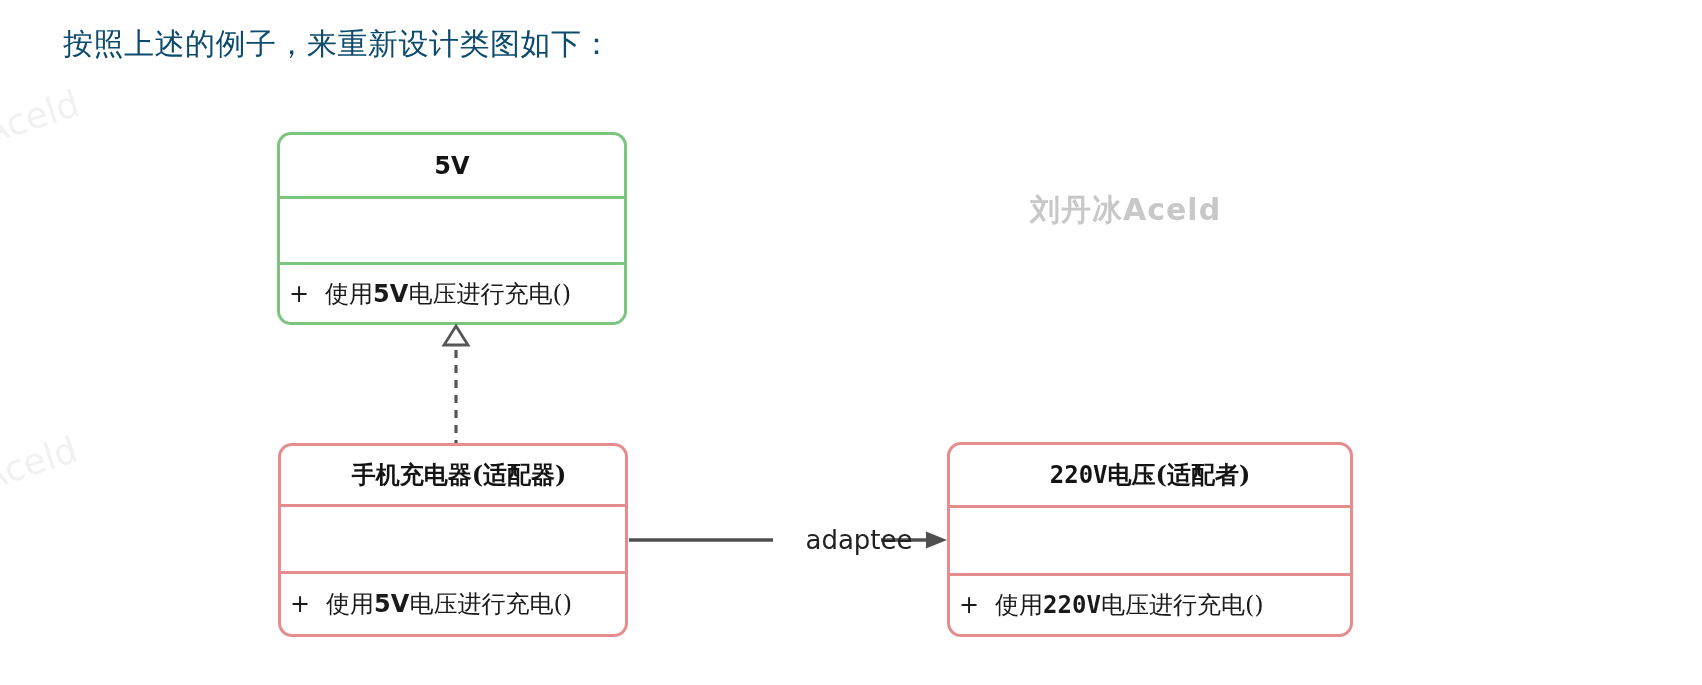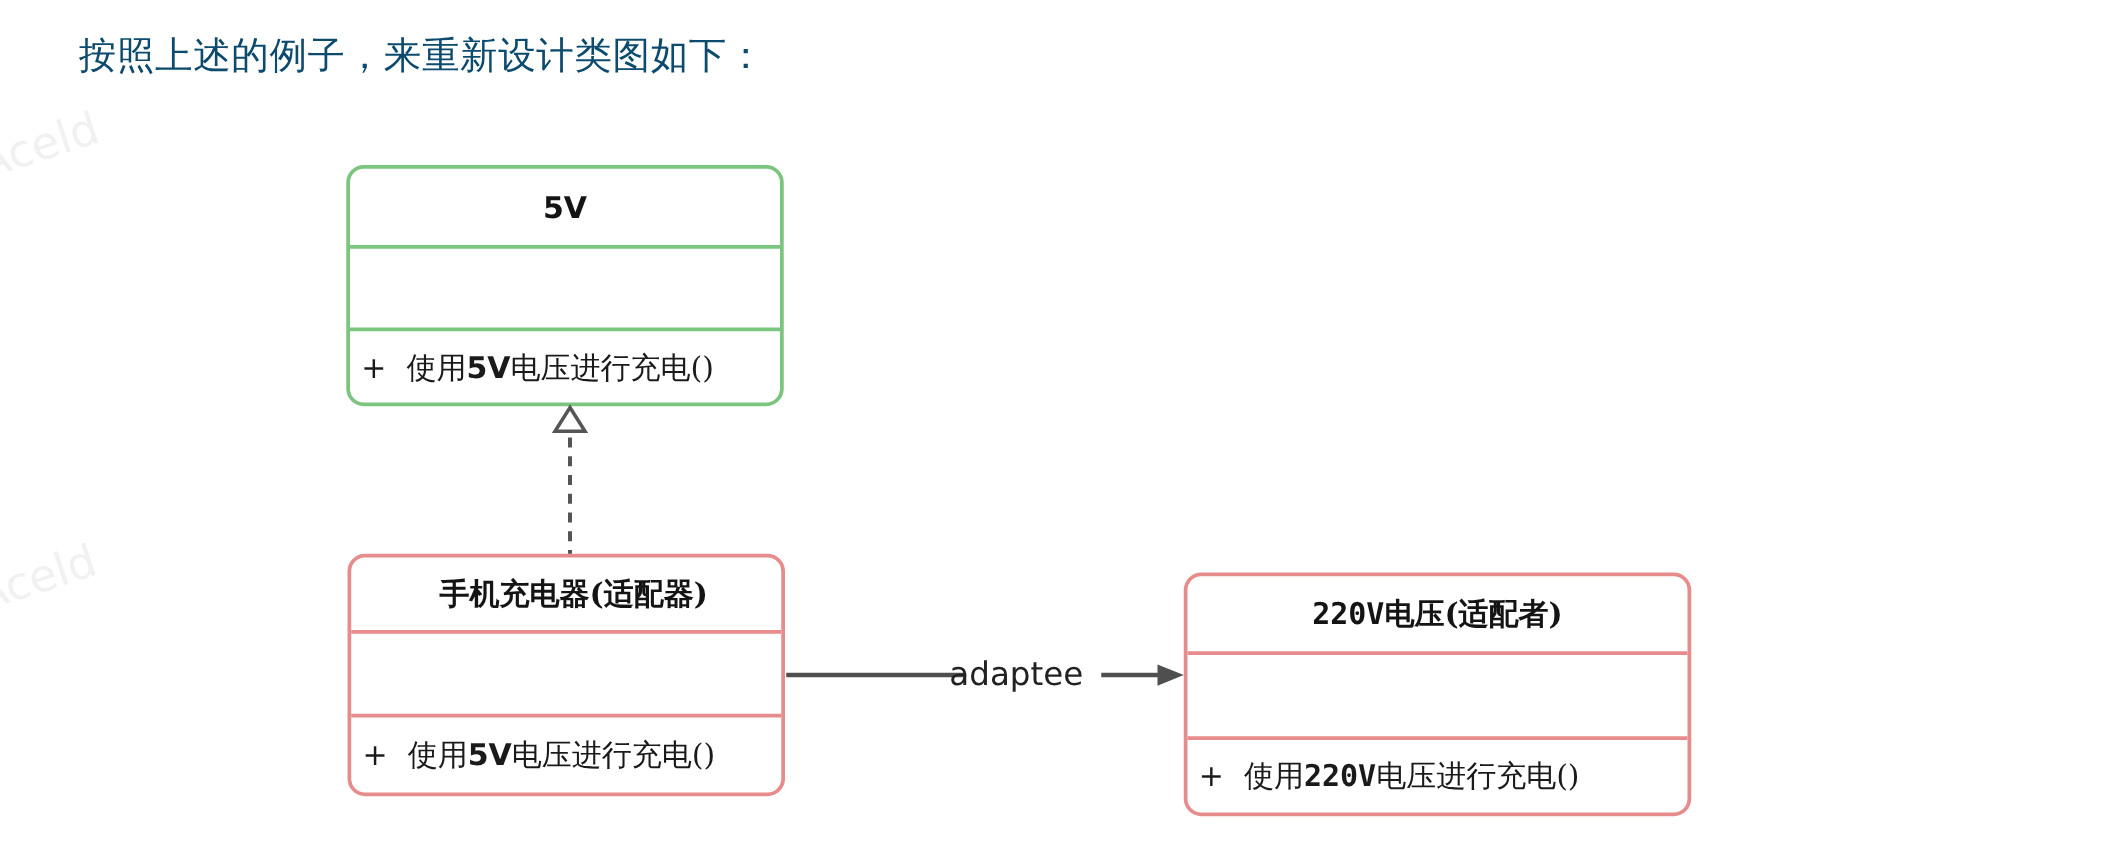--- a/index.html
+++ b/index.html
@@ -38,21 +38,21 @@
   }
   .plus { font-family:"DejaVu Sans","Liberation Sans",sans-serif; margin-right:16px; font-size:24px; color:#1a1a1a; }
   .cjk      { font-family:"DejaVu Serif","Liberation Serif",serif; }
   .lat-sans { font-family:"DejaVu Sans","Liberation Sans",sans-serif; font-weight:700; }
   .lat-mono { font-family:"DejaVu Sans Mono","Liberation Mono",monospace; font-weight:700; }
   .row-methods .lat-mono { font-weight:600; }
 
   .arrow-svg { position:absolute; overflow:visible; }
 
   .edge-label {
-    position:absolute; left:758px; top:523px; width:110px;
+    position:absolute; left:804px; top:523px; width:110px;
     text-align:center; font-size:26px; color:#222222; line-height:34px;
     font-family:"DejaVu Sans","Liberation Sans",sans-serif;
   }
 
   .wm-main {
     position:absolute; left:1030px; top:190px;
     font-size:30px; font-weight:700; color:#c8c8c8; letter-spacing:1px;
   }
   .wm-faint {
     position:absolute; font-size:36px; color:#f1f1f1; font-weight:400;
@@ -63,20 +63,21 @@
 </style>
 </head>
 <body>
 
 <div class="canvas">
 
   <div class="heading">按照上述的例子，来重新设计类图如下：</div>
 
   <div class="wm-faint wm1">Aceld</div>
   <div class="wm-faint wm2">Aceld</div>
+  <div class="wm-main">刘丹冰Aceld</div>
 
   <div class="uml green" style="left:277px; top:132px; width:350px; height:193px;">
     <div class="row-title" style="height:61px;">
       <span class="lat-sans">5V</span>
     </div>
     <div class="sep"></div>
     <div class="row-fields" style="height:63px;"></div>
     <div class="sep"></div>
     <div class="row-methods">
       <span class="plus">+</span>
@@ -95,21 +96,21 @@
     <div class="row-fields" style="height:64px;"></div>
     <div class="sep"></div>
     <div class="row-methods">
       <span class="plus">+</span>
         <span class="cjk">使用</span>
         <span class="lat-sans">5V</span>
         <span class="cjk">电压进行充电()</span>
     </div>
   </div>
 
-  <div class="uml red" style="left:947px; top:458px; width:406px; height:195px;">
+  <div class="uml red" style="left:947px; top:442px; width:406px; height:195px;">
     <div class="row-title" style="height:60px;">
       <span class="lat-mono">220V</span>
         <span class="cjk">电压(适配者)</span>
     </div>
     <div class="sep"></div>
     <div class="row-fields" style="height:65px;"></div>
     <div class="sep"></div>
     <div class="row-methods">
       <span class="plus">+</span>
         <span class="cjk">使用</span>

